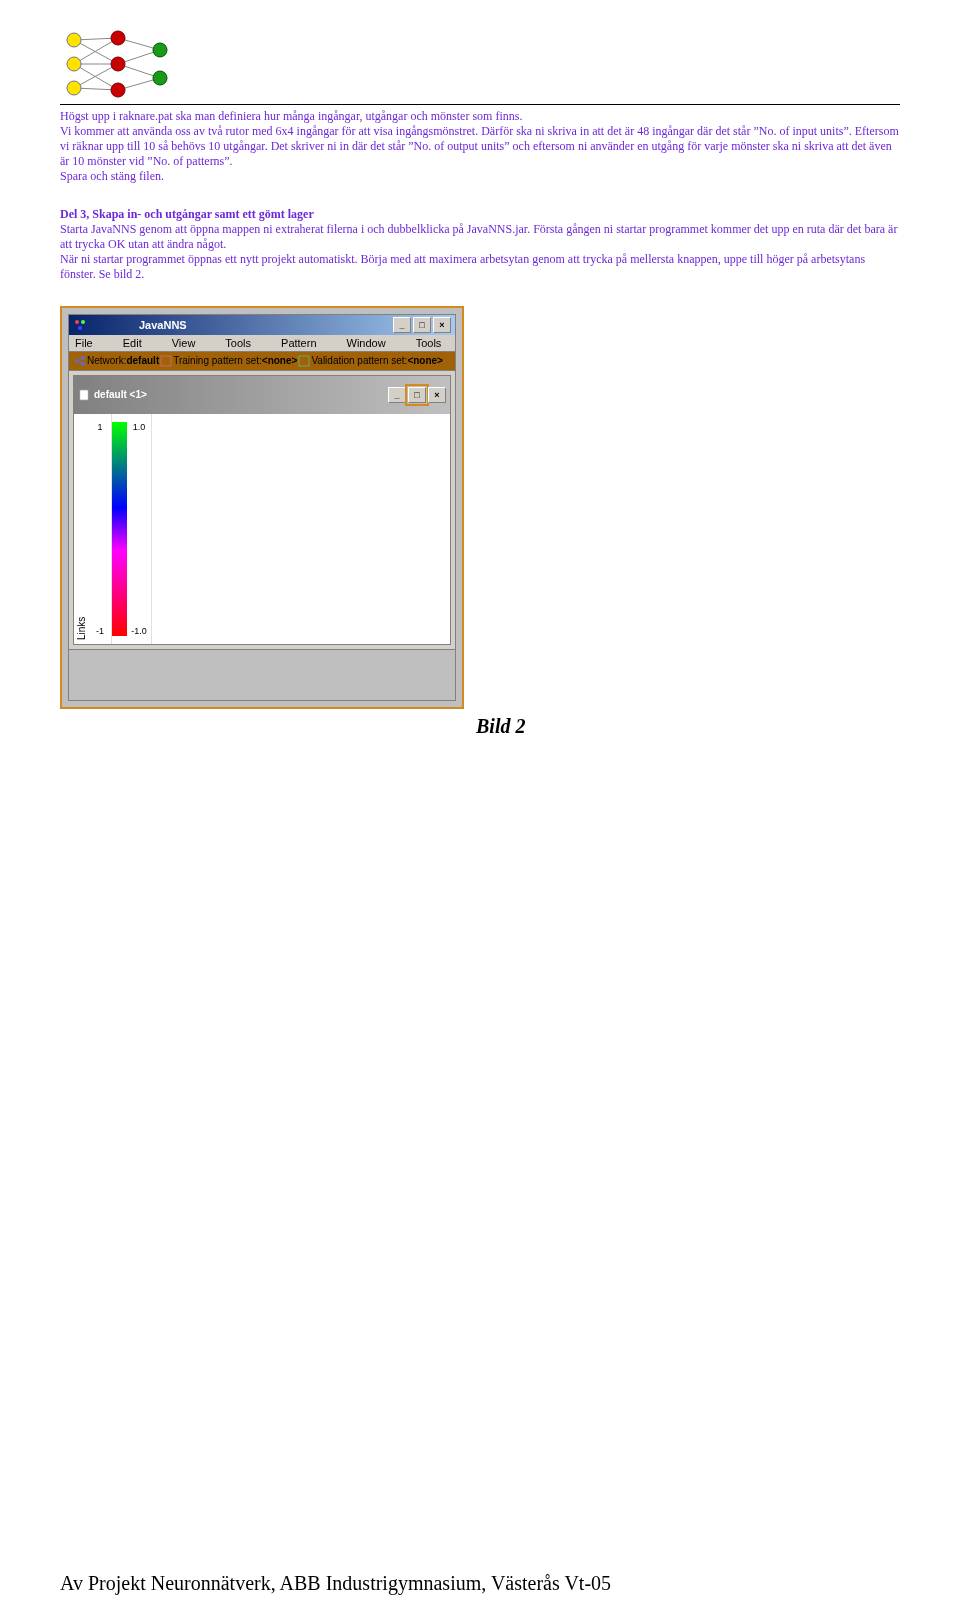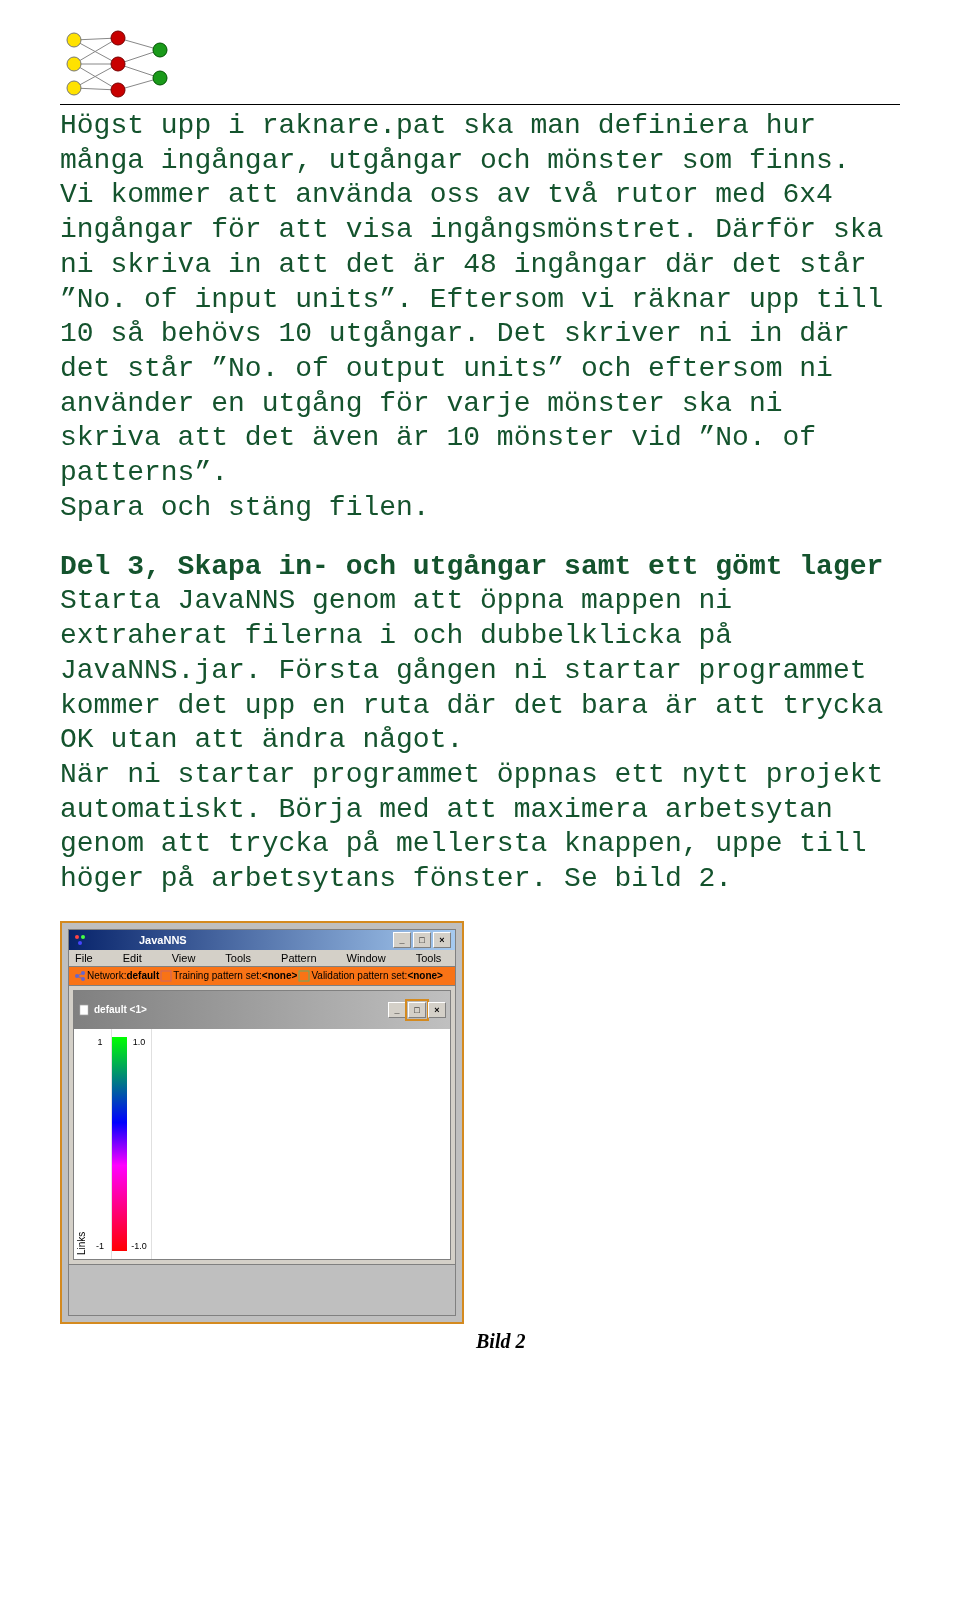--- a/index.html
+++ b/index.html
@@ -36,25 +36,24 @@
     border: none;
     border-top: 1px solid #000;
     margin: 0 0 4px 0;
   }
   .pagenum {
     text-align: right;
     font-size: 20px;
     margin: 0 0 10px 0;
   }
   .body-text {
-    font-size: 28px;
+    font-size: 12px;
     line-height: 1.24;
     margin: 0 0 24px 0;
-    color: #14532d;
-    font-family: Liberation Mono, monospace;
+    color: #6d28d9;
   }
   .body-text b {
     font-weight: bold;
   }
   .screenshot-wrap {
     border: 2px solid #d48a1f;
     width: 400px;
     padding: 0;
     background: #bfbfbf;
   }
@@ -109,21 +108,21 @@
   .menubar span {
     color: #000;
   }
   .toolbar {
     display: flex;
     align-items: center;
     gap: 0;
     padding: 2px 4px;
     font-family: Tahoma, Arial, sans-serif;
     font-size: 10px;
-    background: #f97316;
+    background: #a16207;
     border-bottom: 1px solid #808080;
   }
   .tb-icon {
     width: 14px;
     height: 14px;
   }
   .inner-window {
     margin: 4px;
     background: #d4d0c8;
     border: 1px solid #808080;
@@ -309,13 +308,14 @@
           <div class="canvas-white"></div>
         </div>
       </div>
       <div style="height:50px;background:#bfbfbf;border-top:1px solid #808080"></div>
     </div>
     </div>
   </div>
 
   <div class="caption">Bild 2</div>
 
+  <div class="footer">Av Projekt Neuronnätverk, ABB Industrigymnasium, Västerås Vt-05</div>
 </div>
 
 </body></html>

